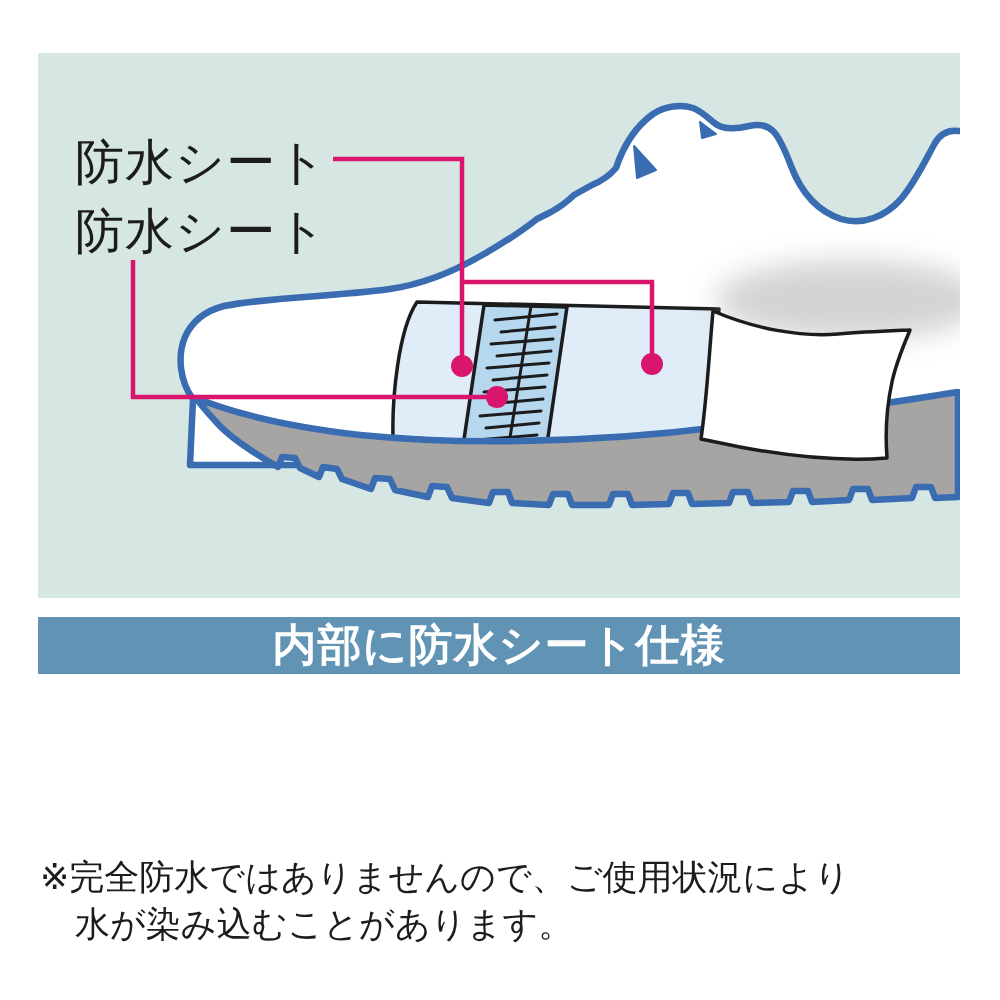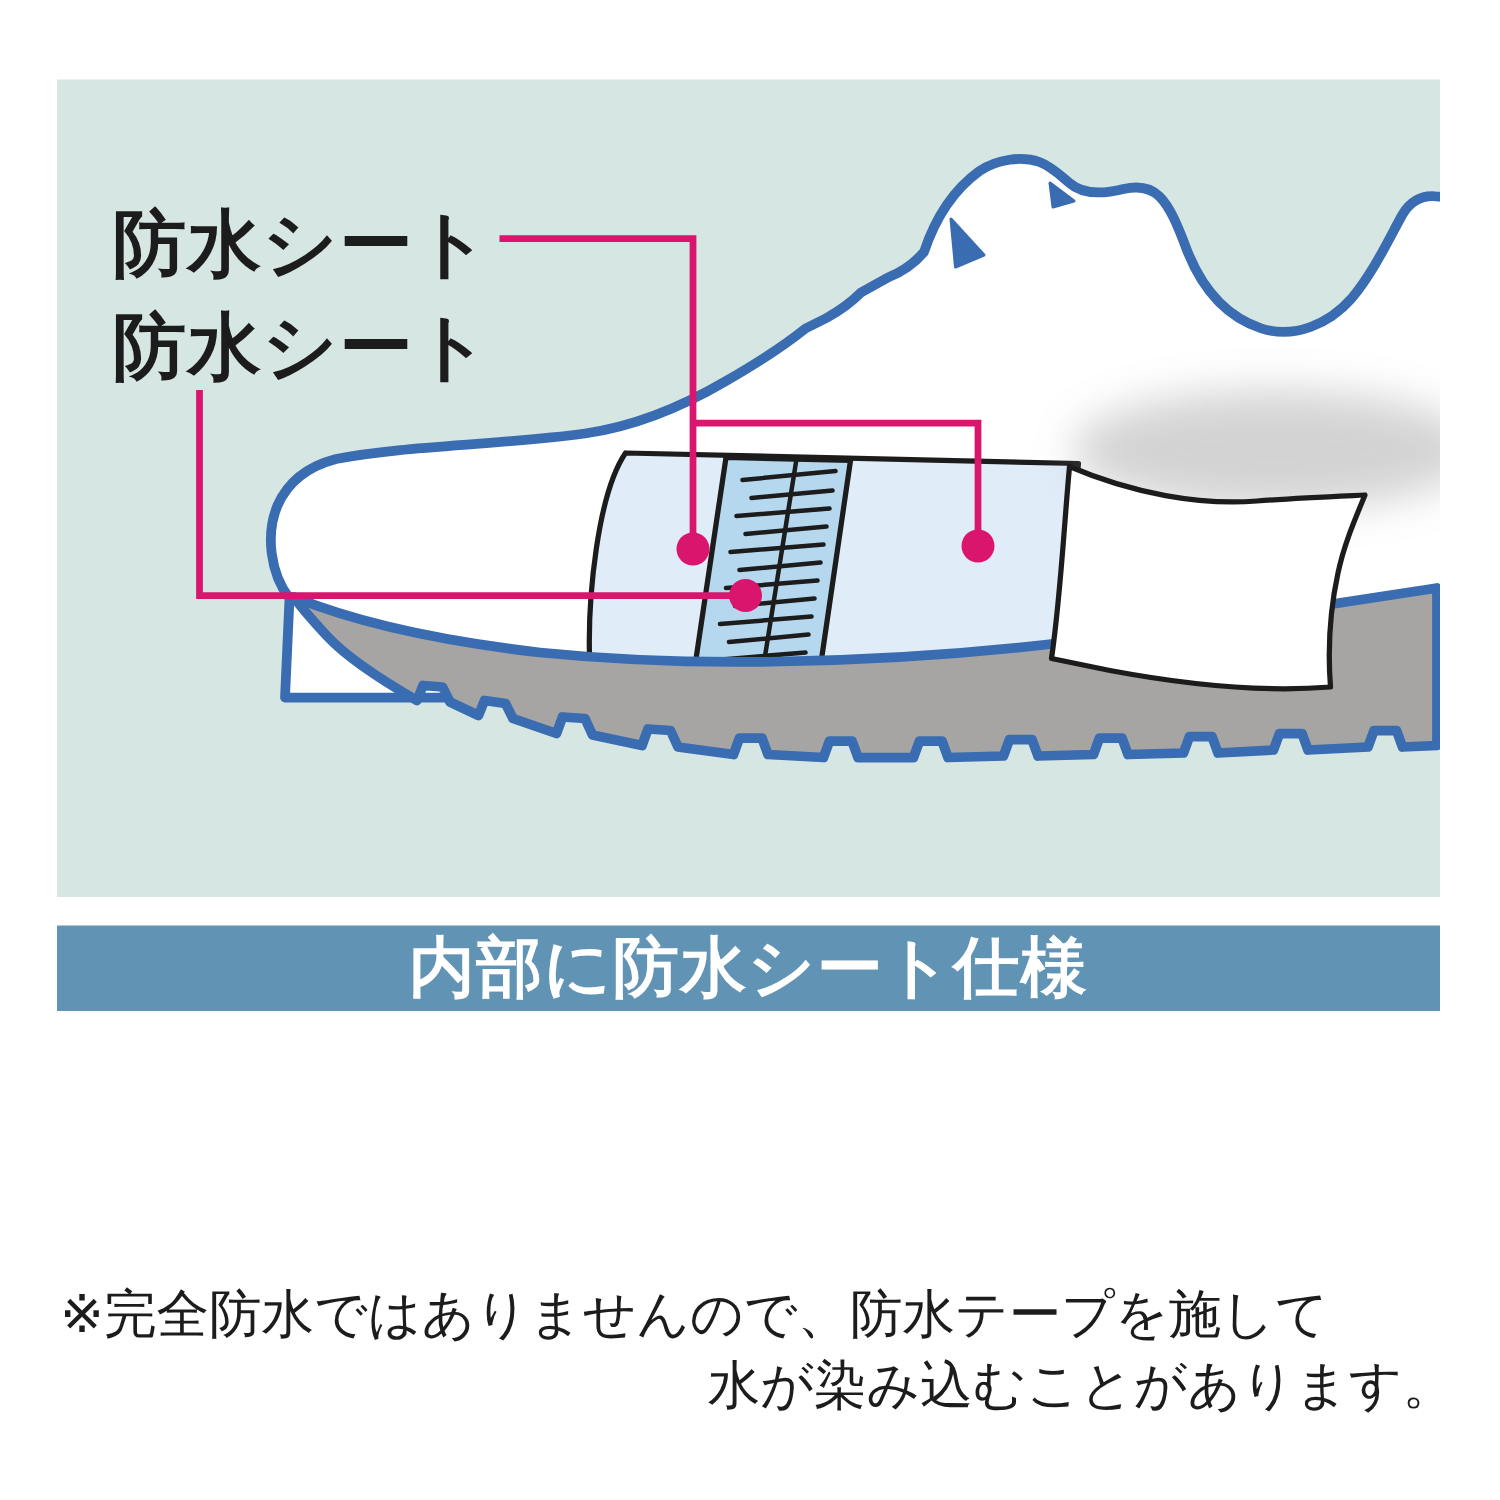--- a/index.html
+++ b/index.html
@@ -18,21 +18,21 @@
   .sheet{fill:var(--sheet);stroke:var(--ink);stroke-width:3.5;stroke-linejoin:round;}
   .tape{fill:var(--tape);stroke:var(--ink);stroke-width:3.5;stroke-linejoin:round;}
   .stitch{stroke:var(--ink);stroke-width:3;stroke-linecap:round;fill:none;}
   .sole{fill:var(--sole);stroke:var(--outline);stroke-width:6.5;stroke-linejoin:round;stroke-linecap:round;}
   .flap{fill:#ffffff;stroke:var(--ink);stroke-width:3.5;stroke-linejoin:round;}
   .leader{stroke:var(--pink);stroke-width:4.5;fill:none;}
   .leader-dot{fill:var(--pink);}
 
   .callout{
     position:absolute;left:75px;color:var(--ink);
-    font-size:49px;font-weight:700;letter-spacing:1px;white-space:nowrap;
+    font-size:49px;font-weight:400;letter-spacing:1px;white-space:nowrap;
   }
   .callout.sheet-label{top:130px;}
   .callout.tape-label{top:199px;}
 
   .banner{
     position:absolute;left:38px;top:617px;width:922px;height:57px;
     background:var(--banner);display:flex;align-items:center;justify-content:center;
   }
   .banner span{
     color:#ffffff;font-size:44px;font-weight:bold;letter-spacing:1px;white-space:nowrap;
@@ -40,21 +40,21 @@
   .desc{
     position:absolute;left:40px;top:710px;width:930px;color:var(--ink);
     font-size:45px;font-weight:bold;line-height:58px;letter-spacing:0;
   }
   .desc div{white-space:nowrap;}
   .note{
     position:absolute;left:40px;top:853px;width:930px;color:var(--ink);
     font-size:35px;font-weight:400;line-height:47px;
   }
   .note div{white-space:nowrap;}
-  .note .note-line2{padding-left:35px;text-align:right;}
+  .note .note-line2{padding-left:35px;}
 </style>
 </head>
 <body>
 
 <div class="page">
 
   <div class="stage">
     <svg width="1000" height="598" viewBox="0 0 1000 598">
       <defs>
         <clipPath id="mintClip">
@@ -164,17 +164,17 @@
 
   <div class="callout sheet-label">防水シート</div>
   <div class="callout tape-label">防水シート</div>
 
   <div class="banner">
     <span>内部に防水シート仕様</span>
   </div>
 
 
   <div class="note">
-    <div class="note-line1">※完全防水ではありませんので、防水テープを施して</div>
+    <div class="note-line1">※完全防水ではありませんので、ご使用状況により</div>
     <div class="note-line2">水が染み込むことがあります。</div>
   </div>
 
 </div>
 
 </body></html>

